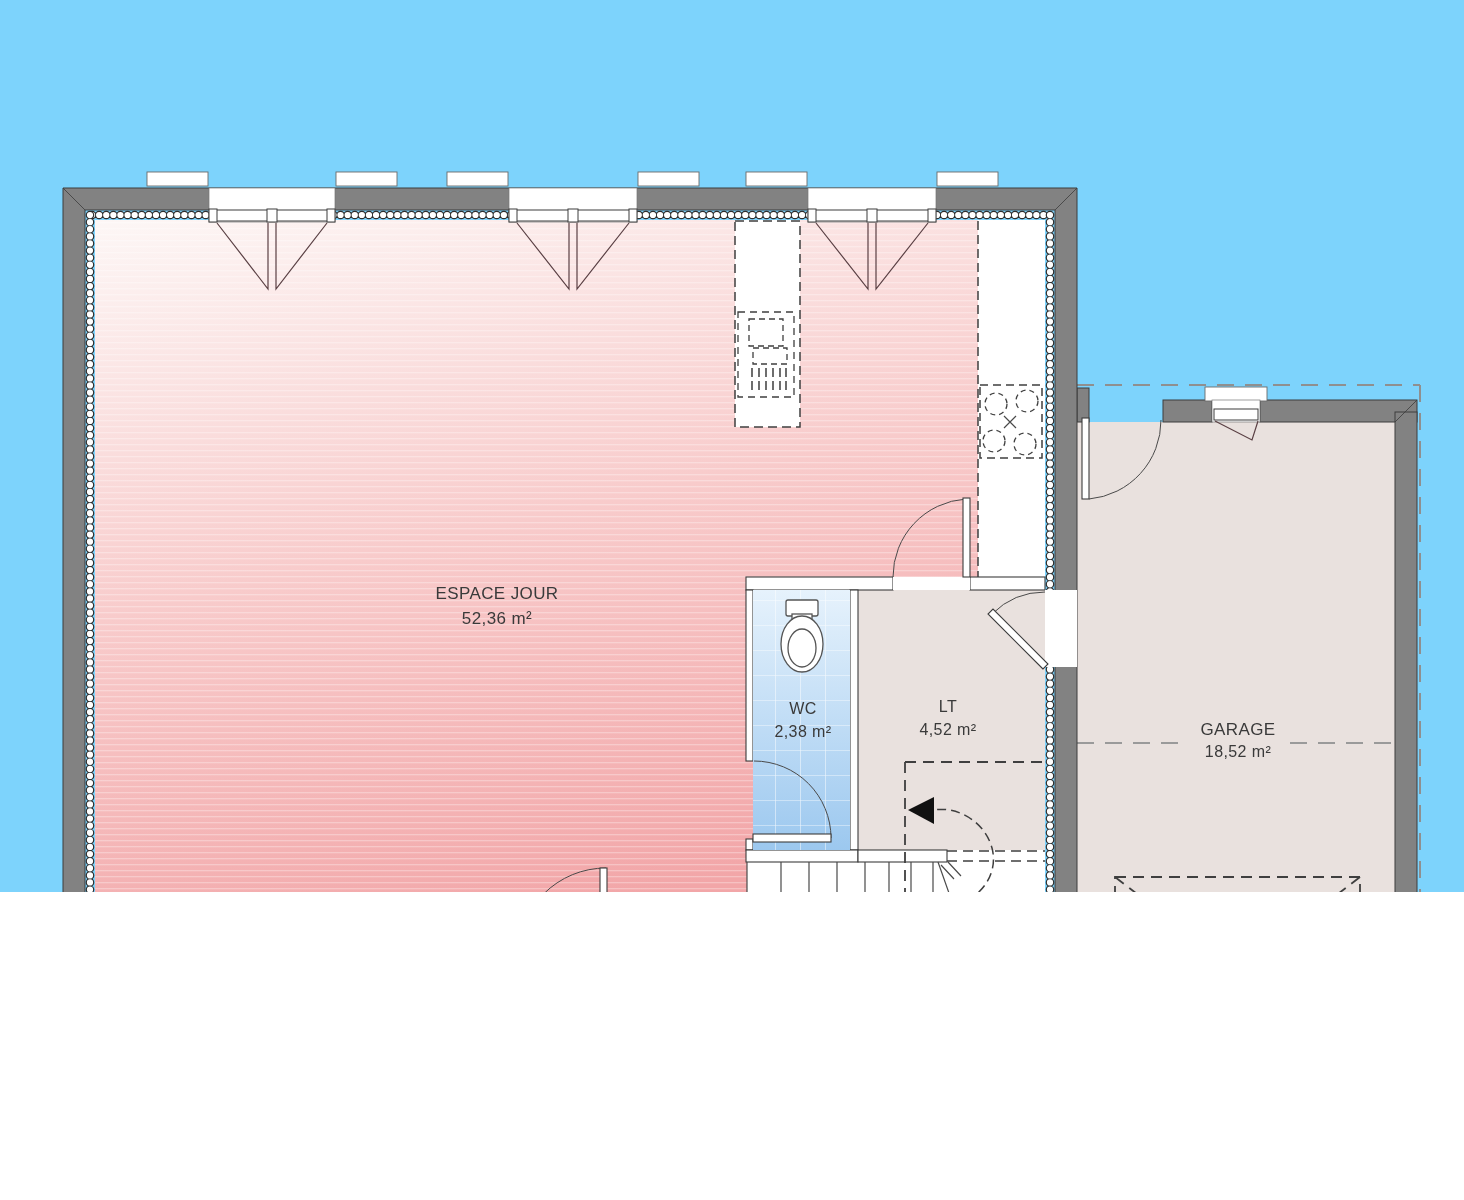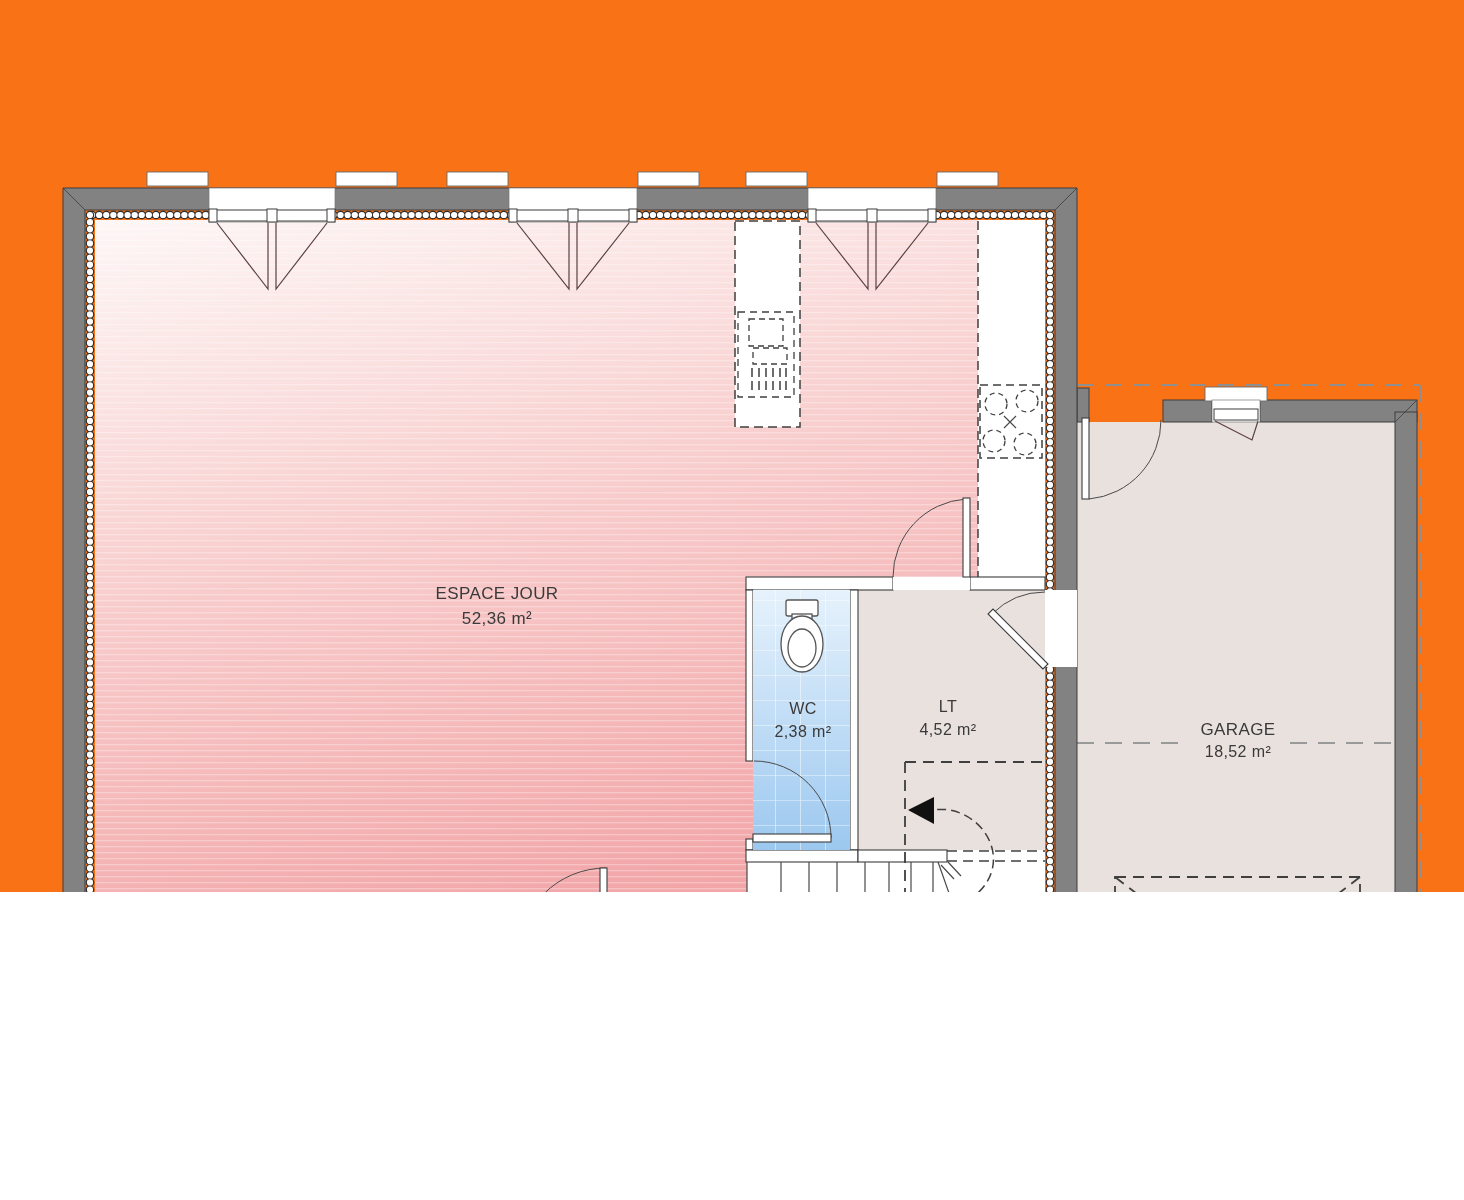--- a/index.html
+++ b/index.html
@@ -1,16 +1,16 @@
 <!DOCTYPE html>
 <html style="--wall-gray: #828282; --line: #3c3c3c; --living-light: #fdf7f6; --living-mid: #f8cbcb; --living-dark: #f2a6a8; --annex-floor: #e9e1de; --wc-light: #e6f2fc; --wc-dark: #9cc8ef; --stair-floor: #ffffff; --casement: #5a4044; --roof-dash: #8f8f8f;"><head>
 <meta charset="utf-8">
 <style>
   html,body{margin:0;padding:0;background:#ffffff;}
-  .stage{position:relative;width:1464px;height:892px;background:#f97316;
+  .stage{position:relative;width:1464px;height:892px;background:#7dd3fc;
          font-family:"Liberation Sans", sans-serif;}
   svg{display:block}
   .wall{fill:var(--wall-gray);stroke:var(--line);stroke-width:1}
   .mitre{stroke:var(--line);stroke-width:.8}
   .insul-base{stroke:#2f2f2f;stroke-width:8.6;stroke-linecap:round;stroke-dasharray:.1 7;fill:none}
   .insul-top{stroke:#ffffff;stroke-width:6.2;stroke-linecap:round;stroke-dasharray:.1 7;fill:none}
   .white{fill:#ffffff}
   .whiteln{fill:#ffffff;stroke:#6a6a6a;stroke-width:.9}
   .punch{fill:#ffffff;stroke:#777;stroke-width:.7}
   .partition{fill:#ffffff;stroke:var(--line);stroke-width:1.1}

